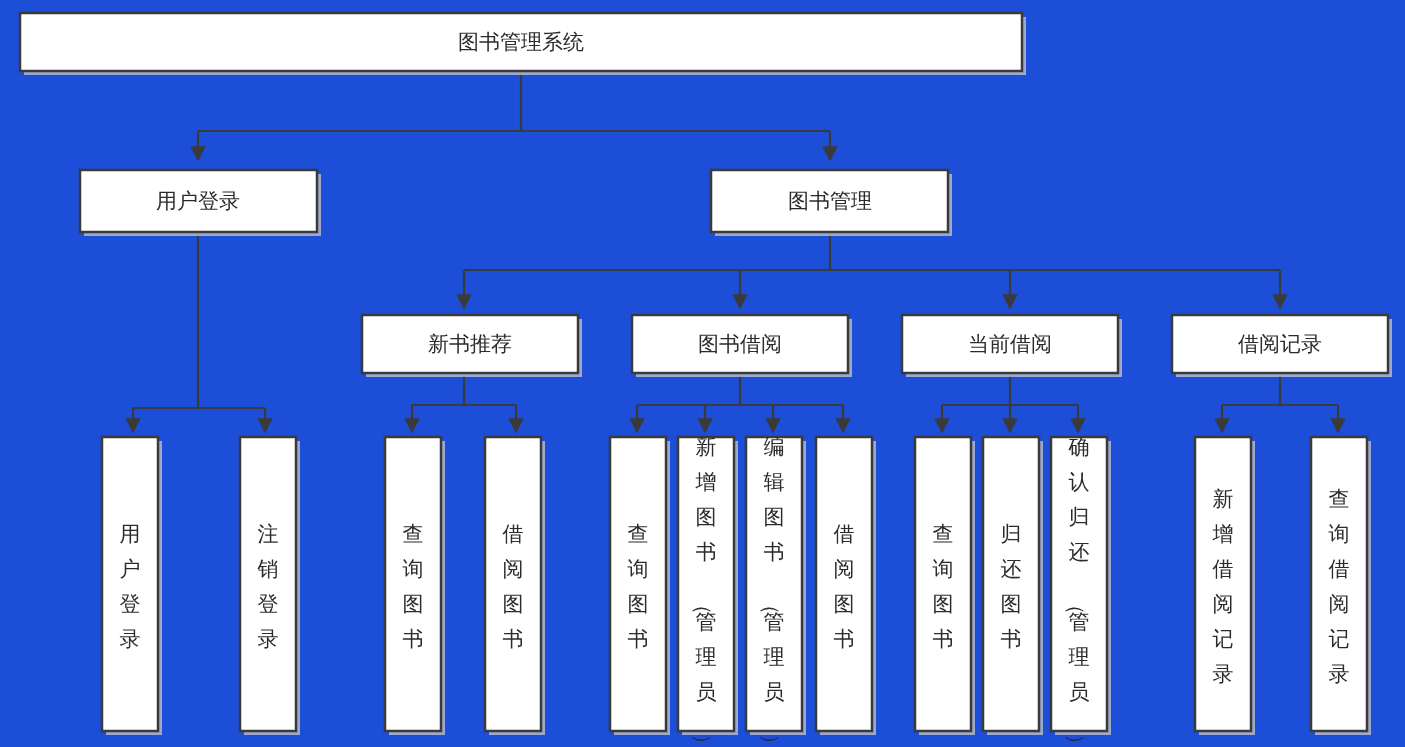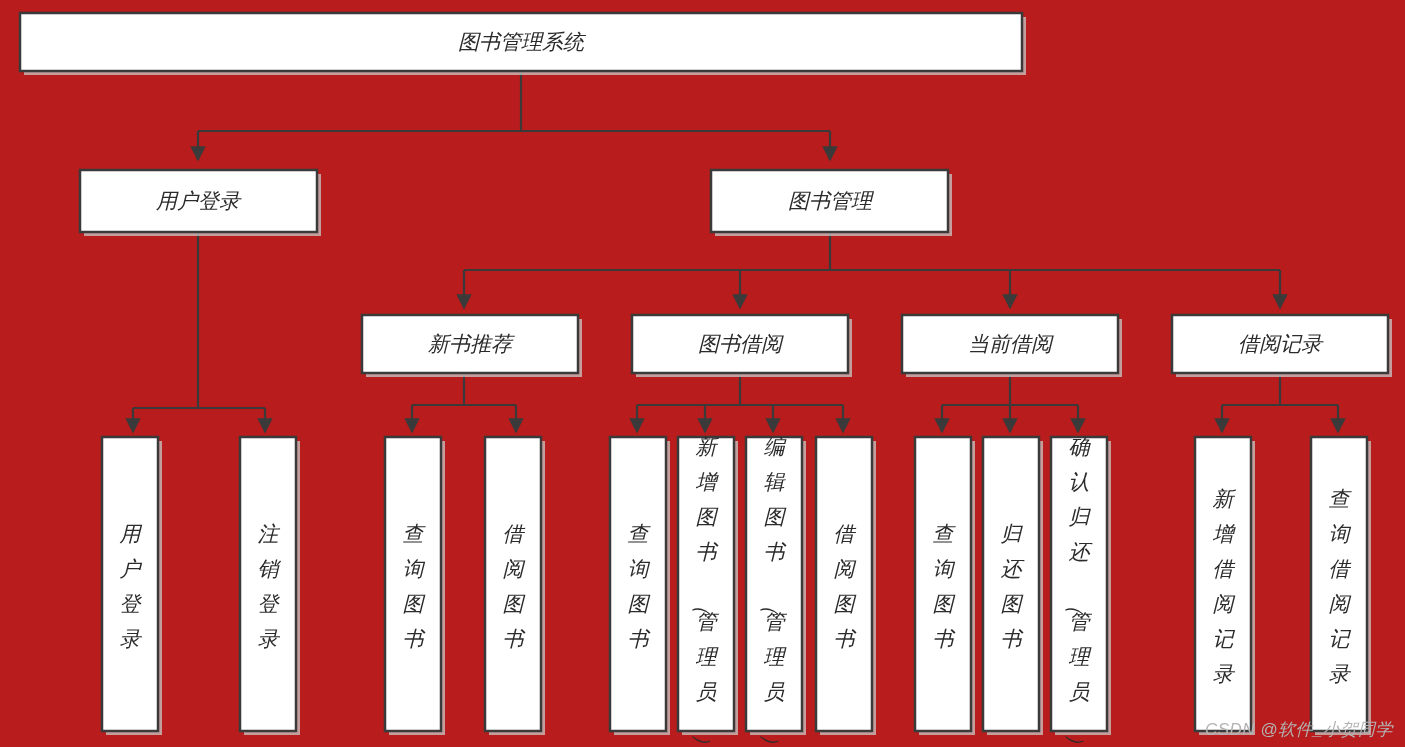--- a/index.html
+++ b/index.html
@@ -7,23 +7,22 @@
     padding: 0;
     background: #ffffff;
   }
   body {
     font-family: "Liberation Sans", "DejaVu Sans", sans-serif;
   }
   #stage {
     position: relative;
     width: 1405px;
     height: 747px;
-    background: #b91c1c;
+    background: #1d4ed8;
     overflow: hidden;
-    font-style: italic;
   }
   svg#diagram {
     position: absolute;
     left: 0;
     top: 0;
     width: 1405px;
     height: 747px;
   }
   .node-rect {
     fill: #ffffff;
@@ -233,14 +232,13 @@
         <text class="leaf-label" x="774" y="453.8"><tspan x="774">编</tspan><tspan x="774" dy="35">辑</tspan><tspan x="774" dy="35">图</tspan><tspan x="774" dy="35">书</tspan><tspan x="774" dy="35" rotate="90">（</tspan><tspan x="774" dy="35">管</tspan><tspan x="774" dy="35">理</tspan><tspan x="774" dy="35">员</tspan><tspan x="774" dy="35" rotate="90">）</tspan></text>
         <text class="leaf-label" x="844" y="541.3"><tspan x="844">借</tspan><tspan x="844" dy="35">阅</tspan><tspan x="844" dy="35">图</tspan><tspan x="844" dy="35">书</tspan></text>
         <text class="leaf-label" x="943" y="541.3"><tspan x="943">查</tspan><tspan x="943" dy="35">询</tspan><tspan x="943" dy="35">图</tspan><tspan x="943" dy="35">书</tspan></text>
         <text class="leaf-label" x="1011" y="541.3"><tspan x="1011">归</tspan><tspan x="1011" dy="35">还</tspan><tspan x="1011" dy="35">图</tspan><tspan x="1011" dy="35">书</tspan></text>
         <text class="leaf-label" x="1079" y="453.8"><tspan x="1079">确</tspan><tspan x="1079" dy="35">认</tspan><tspan x="1079" dy="35">归</tspan><tspan x="1079" dy="35">还</tspan><tspan x="1079" dy="35" rotate="90">（</tspan><tspan x="1079" dy="35">管</tspan><tspan x="1079" dy="35">理</tspan><tspan x="1079" dy="35">员</tspan><tspan x="1079" dy="35" rotate="90">）</tspan></text>
         <text class="leaf-label" x="1223" y="506.3"><tspan x="1223">新</tspan><tspan x="1223" dy="35">增</tspan><tspan x="1223" dy="35">借</tspan><tspan x="1223" dy="35">阅</tspan><tspan x="1223" dy="35">记</tspan><tspan x="1223" dy="35">录</tspan></text>
         <text class="leaf-label" x="1339" y="506.3"><tspan x="1339">查</tspan><tspan x="1339" dy="35">询</tspan><tspan x="1339" dy="35">借</tspan><tspan x="1339" dy="35">阅</tspan><tspan x="1339" dy="35">记</tspan><tspan x="1339" dy="35">录</tspan></text>
       </g>
   </svg>
 
-  <div class="watermark">CSDN @软件_小贺同学</div>
 </div>
 
 </body></html>

